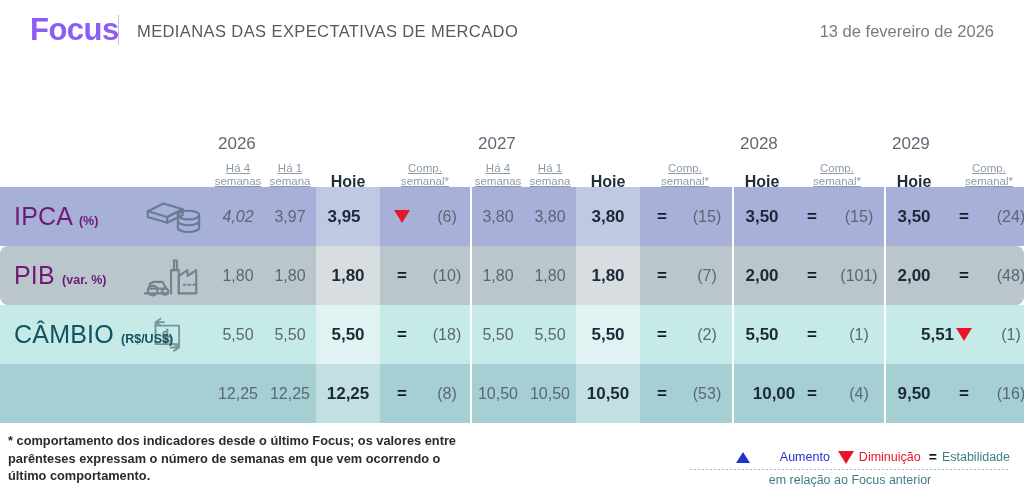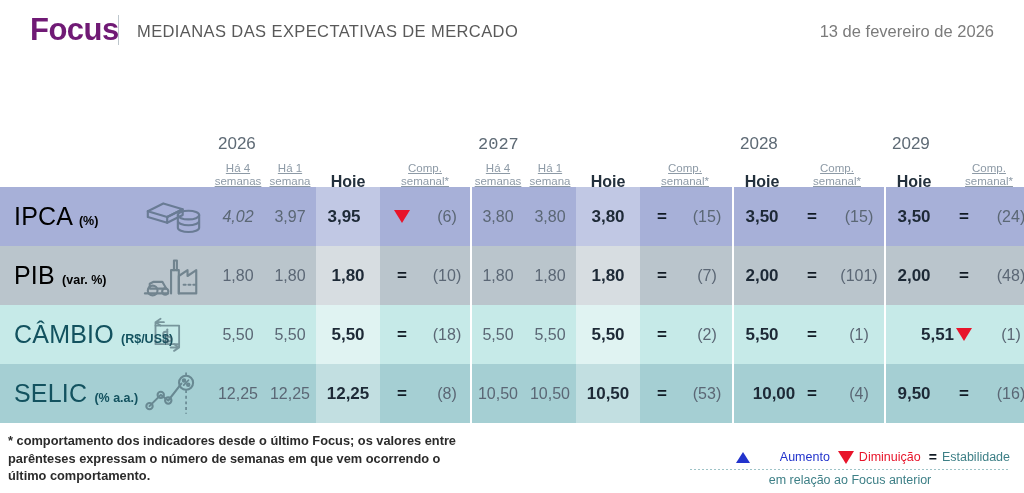--- a/index.html
+++ b/index.html
@@ -7,21 +7,21 @@
     width: 1024px; height: 493px;
     background: #ffffff;
     font-family: "Liberation Sans", sans-serif;
     overflow: hidden;
   }
   #page { position: relative; width: 1024px; height: 493px; background:#fff; }
 
   
   .header { position:absolute; left:0; top:0; width:1024px; height:60px; }
   .brand { position:absolute; left:30px; top:12px; font-size:31px; font-weight:bold;
-           color:#701a75; letter-spacing:-0.5px; }
+           color:#8b5cf6; letter-spacing:-0.5px; }
   .brand-divider { position:absolute; left:118px; top:15px; width:1px; height:30px;
                    background:#bdc6cc; }
   .subtitle { position:absolute; left:137px; top:22px; font-size:16.5px; color:#595959;
               letter-spacing:0.4px; }
   .date { position:absolute; right:30px; top:22px; font-size:16.5px; color:#7b7b7b; }
 
   
   .table { position:absolute; left:0; top:126px; width:1024px; }
 
   .yearrow { position:relative; height:30px; }
@@ -29,42 +29,42 @@
 
   .subrow { position:relative; height:31px; }
   .subhead { position:absolute; bottom:0; text-align:center; font-size:11.5px;
              color:#8d9aa6; line-height:12.5px;text-decoration:underline; }
   .subhead.hoje { font-size:16px; font-weight:bold; color:#23303c; bottom:-1px; }
   .subhead .l2 { display:block; }
 
   .rows { position:relative; }
   .row { position:relative; height:59px; }
   .row.r-ipca   { background:#a7b0d8; }
-  .row.r-pib    { background:#bac5cc; }
+  .row.r-pib    { background:#bac5cc;border-radius:8px; }
   .row.r-cambio { background:#c6eae8; }
   .row.r-selic  { background:#a5cfd3; }
 
   .cell { position:absolute; top:0; height:59px; display:flex; align-items:center;
           justify-content:center; font-size:16px; color:#5b6775; }
   .cell.today { font-weight:bold; color:#1d2936; font-size:17px; }
 
   
   .hl { position:absolute; top:0; height:59px; pointer-events:none; }
   .row.r-ipca   .hl { background:rgba(255,255,255,0.30); }
   .row.r-pib    .hl { background:rgba(255,255,255,0.42); }
   .row.r-cambio .hl { background:rgba(255,255,255,0.45); }
   .row.r-selic  .hl { background:rgba(255,255,255,0.33); }
 
   
   .vsep { position:absolute; top:0; width:2px; height:236px; background:#ffffff; z-index:5; }
 
   
   .labelcell { position:absolute; left:0; top:0; width:212px; height:59px;
                display:flex; align-items:center; }
-  .indname { font-size:25px; color:#000000; letter-spacing:0.2px; padding-left:14px;
+  .indname { font-size:25px; color:#701a75; letter-spacing:0.2px; padding-left:14px;
              white-space:nowrap; }
   .indname .unit { font-size:12.5px; font-weight:bold; letter-spacing:0; }
   .indname.teal { color:#13525f; }
   .indicon { position:absolute; right:8px; top:50%; transform:translateY(-50%);
              width:62px; height:48px; opacity:0.55; }
 
   .arrow { display:inline-block; width:0; height:0; }
   .arrow.down { border-left:8px solid transparent; border-right:8px solid transparent;
                 border-top:13px solid #e8142a; }
   .arrow.up   { border-left:7px solid transparent; border-right:7px solid transparent;
@@ -94,21 +94,21 @@
   <div class="header">
     <div class="brand">Focus</div>
     <div class="brand-divider"></div>
     <div class="subtitle">MEDIANAS DAS EXPECTATIVAS DE MERCADO</div>
     <div class="date">13 de fevereiro de 2026</div>
   </div>
 
   <div class="table">
     <div class="yearrow" id="year-row">
         <div class="year" style="left: 218px;">2026</div>
-        <div class="year" style="left: 478px; font-family: Liberation Mono, monospace;">2027</div>
+        <div class="year" style="left: 478px;">2027</div>
         <div class="year" style="left: 740px;">2028</div>
         <div class="year" style="left: 892px;">2029</div>
       </div>
     <div class="subrow" id="sub-row">
         <div class="subhead" style="left: 212px; width: 52px;"><span>Há 4</span><span class="l2">semanas</span></div>
         <div class="subhead" style="left: 264px; width: 52px;"><span>Há 1</span><span class="l2">semana</span></div>
         <div class="subhead hoje" style="left: 316px; width: 64px;">Hoje</div>
         <div class="subhead" style="left: 380px; width: 90px;"><span>Comp.</span><span class="l2">semanal*</span></div>
         <div class="subhead" style="left: 472px; width: 52px;"><span>Há 4</span><span class="l2">semanas</span></div>
         <div class="subhead" style="left: 524px; width: 52px;"><span>Há 1</span><span class="l2">semana</span></div>
@@ -232,34 +232,20 @@
             <span class="eqsign">=</span>
           </div>
           <div class="cell" style="left: 834px; width: 50px;">(1)</div>
           <div class="cell today" style="left: 886px; width: 56px; padding-left: 47px;">5,51</div>
           <div class="cell" style="left: 942px; width: 44px;">
             <span class="arrow down"></span>
           </div>
           <div class="cell" style="left: 986px; width: 50px;">(1)</div>
         </div>
         <div class="row r-selic">
-          <div class="labelcell">
-            <div class="indname teal"><span>SELIC</span> <span class="unit">(% a.a.)</span></div>
-            <div class="indicon"><svg viewBox="0 0 64 48" width="60" height="46">
-                <path stroke="#37505e" fill="none" stroke-width="2.2" stroke-linejoin="round" stroke-linecap="round" d="M8 38 L20 26 L28 32 L42 14"></path>
-                <circle stroke="#37505e" fill="none" stroke-width="2.2" stroke-linejoin="round" stroke-linecap="round" cx="8" cy="38" r="3.4"></circle>
-                <circle stroke="#37505e" fill="none" stroke-width="2.2" stroke-linejoin="round" stroke-linecap="round" cx="20" cy="26" r="3.4"></circle>
-                <circle stroke="#37505e" fill="none" stroke-width="2.2" stroke-linejoin="round" stroke-linecap="round" cx="28" cy="32" r="3.4"></circle>
-                <circle stroke="#37505e" fill="none" stroke-width="2.2" stroke-linejoin="round" stroke-linecap="round" cx="47" cy="13" r="7.5"></circle>
-                <path stroke="#37505e" fill="none" stroke-width="1.9" stroke-linecap="round" d="M44.5 15.6 L49.5 10.4"></path>
-                <circle stroke="#37505e" fill="none" stroke-width="2.2" stroke-linejoin="round" stroke-linecap="round" cx="44.8" cy="10.6" r="1.3"></circle>
-                <circle stroke="#37505e" fill="none" stroke-width="2.2" stroke-linejoin="round" stroke-linecap="round" cx="49.3" cy="15.3" r="1.3"></circle>
-                <path stroke="#37505e" fill="none" stroke-width="1.8" stroke-dasharray="3 3" d="M47 21 V46 M47 5 V0"></path>
-              </svg></div>
-          </div>
           <div class="cell" style="left: 212px; width: 52px;">12,25</div>
           <div class="cell" style="left: 264px; width: 52px;">12,25</div>
           <div class="hl" style="left: 316px; width: 64px;"></div>
           <div class="cell today" style="left: 316px; width: 64px;">12,25</div>
           <div class="cell" style="left: 380px; width: 44px;">
             <span class="eqsign">=</span>
           </div>
           <div class="cell" style="left: 424px; width: 46px;">(8)</div>
           <div class="cell" style="left: 472px; width: 52px;">10,50</div>
           <div class="cell" style="left: 524px; width: 52px;">10,50</div>

